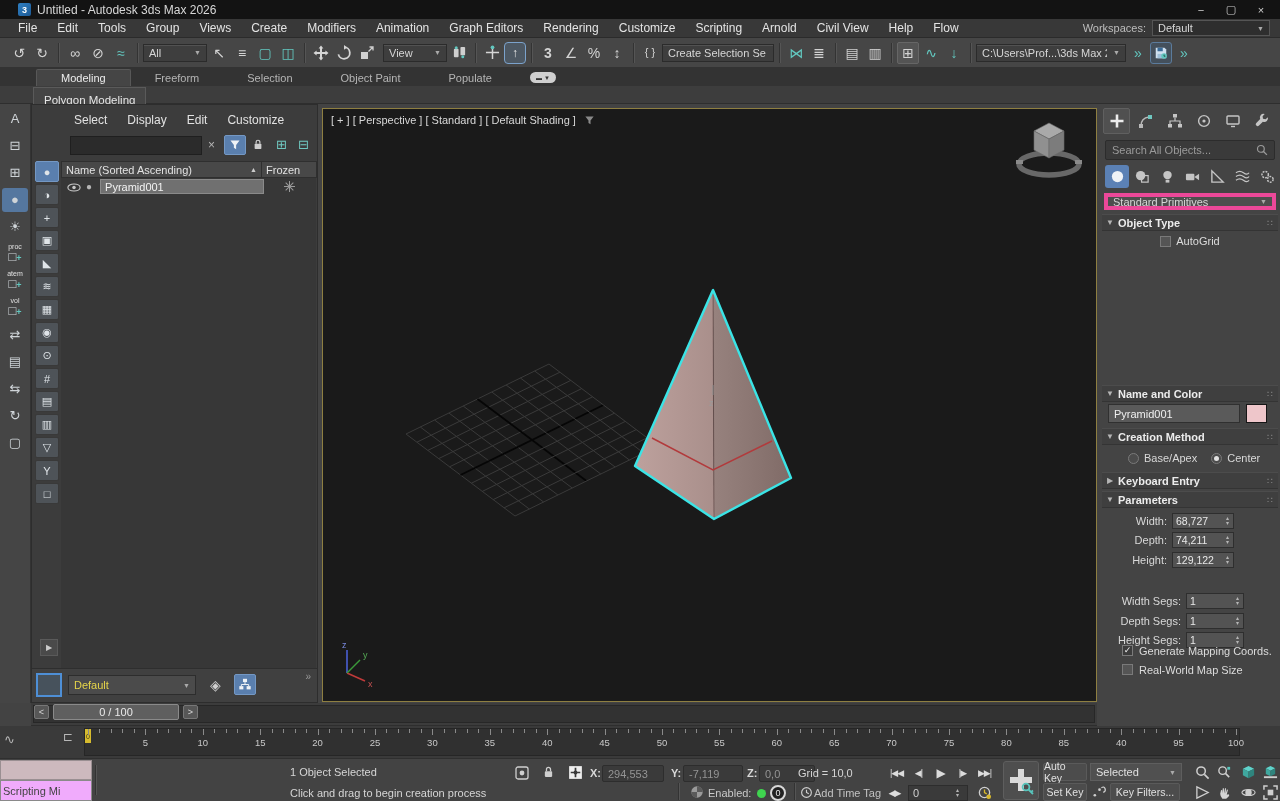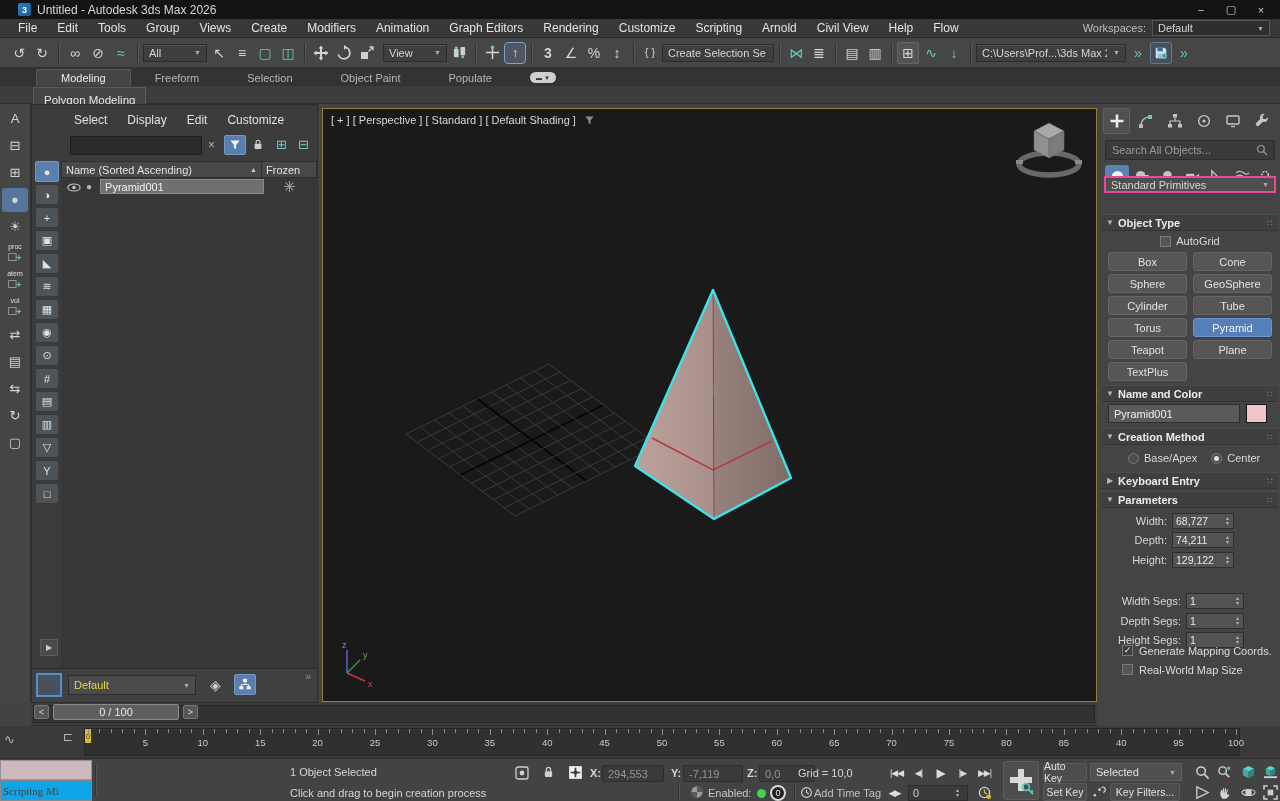--- a/index.html
+++ b/index.html
@@ -108,21 +108,21 @@
   
   #cmdpanel{left:1100px;top:104px;width:180px;height:622px;background:#444;}
   #cp-tabs{position:absolute;left:3px;top:4px;display:flex;gap:2px;}
   .cp-tab{width:27px;height:26px;display:flex;align-items:center;justify-content:center;}
   .cp-tab.active{background:#505050;border:1px solid #606060;border-radius:2px;}
   #cp-search{position:absolute;left:5px;top:36px;width:170px;height:20px;background:#3a3a3a;border:1px solid #2c2c2c;
     border-radius:2px;display:flex;align-items:center;padding:0 6px;color:#9a9a9a;font-size:11px;}
   #cp-cats{position:absolute;left:5px;top:61px;display:flex;gap:1px;}
   .cp-cat{width:24px;height:23px;display:flex;align-items:center;justify-content:center;border-radius:3px;}
   .cp-cat.active{background:#5b81b5;}
-  #cp-dropdown{position:absolute;left:4px;top:72px;width:172px;height:17px;background:#4e4e4e;border:2px solid #ec4899;}
+  #cp-dropdown{position:absolute;left:4px;top:89px;width:172px;height:17px;background:#4e4e4e;border:4px solid #ec4899;}
   .rollout-h{position:absolute;left:2px;width:176px;height:17px;background:#3f3f3f;border-top:1px solid #4c4c4c;
     border-bottom:1px solid #343434;display:flex;align-items:center;}
   .rollout-h .tri{width:16px;text-align:center;font-size:8px;color:#b5b5b5;}
   .rollout-h .ttl{font-size:11px;font-weight:bold;color:#ececec;}
   .rollout-h .grip{margin-left:auto;margin-right:5px;color:#8a8a8a;font-size:9px;}
   #autogrid-row{position:absolute;left:0;top:128px;width:180px;height:18px;display:flex;align-items:center;justify-content:center;gap:5px;}
   .cbox{width:11px;height:11px;background:#555;border:1px solid #7a7a7a;display:flex;align-items:center;justify-content:center;
     font-size:9px;line-height:9px;color:#efefef;}
   .cbox.checked{background:#3c3c3c;}
   .cblabel{font-size:11px;color:#dcdcdc;}
@@ -167,22 +167,22 @@
   #ruler{position:absolute;left:84px;top:2px;width:1156px;height:28px;background:#303030;border:1px solid #262626;}
   .tick{position:absolute;top:0;width:1px;height:4px;background:#8a8a8a;}
   .tick.major{height:6px;}
   .ticklabel{position:absolute;top:8px;transform:translateX(-50%);color:#c9c9c9;font-size:9.5px;}
   #frame-marker{position:absolute;left:0;top:0;width:6px;height:14px;background:#d6bb2e;color:#403812;
     font-size:7px;display:flex;align-items:center;justify-content:center;}
 
   
   #statusbar{left:0;top:758px;width:1280px;height:43px;background:#434343;border-top:1px solid #2f2f2f;font-size:11px;color:#d6d6d6;}
   #listener-pink{position:absolute;left:0;top:1px;width:92px;height:20px;background:#cdb9be;border:1px solid #9a8f92;}
-  #listener-white{position:absolute;left:0;top:21px;width:92px;height:21px;background:#0ea5e9;border:1px solid #8a8a8a;
-    font-family:Liberation Serif, serif;font-size:11px;color:#444;display:flex;align-items:center;padding:0 2px;white-space:nowrap;overflow:hidden;}
+  #listener-white{position:absolute;left:0;top:21px;width:92px;height:21px;background:#f0abfc;border:1px solid #8a8a8a;
+    font-family:Liberation Sans, sans-serif;font-size:11px;color:#444;display:flex;align-items:center;padding:0 2px;white-space:nowrap;overflow:hidden;}
   #sel-text{position:absolute;left:290px;top:7px;}
   #prompt-text{position:absolute;left:290px;top:28px;}
   .sb-ico{position:absolute;color:#cfcfcf;}
   .coord-label{position:absolute;top:8px;font-weight:bold;color:#d8d8d8;}
   .coord-field{position:absolute;top:6px;height:17px;background:#3a3a3a;border:1px solid #2d2d2d;border-radius:2px;
     color:#949494;font-size:11px;display:flex;align-items:center;padding:0 5px;}
   #grid-text{position:absolute;left:798px;top:8px;}
   #enabled-label{position:absolute;left:708px;top:28px;color:#c9c9c9;}
   #green-dot{position:absolute;left:757px;top:30px;width:9px;height:9px;border-radius:50%;background:#3fd44f;}
   #zero-badge{position:absolute;left:770px;top:26px;width:16px;height:16px;border-radius:50%;border:2px solid #d8d8d8;
@@ -655,33 +655,20 @@
 
     <div class="rollout-h" style="top:110px;">
       <span class="tri">▼</span>
       <span class="ttl">Object Type</span>
       <span class="grip">∷</span>
     </div>
     <div id="autogrid-row">
       <span class="cbox"></span>
       <span class="cblabel">AutoGrid</span>
     </div>
-    <div id="obj-grid">
-        <div class="obj-btn">Box</div>
-        <div class="obj-btn">Cone</div>
-        <div class="obj-btn">Sphere</div>
-        <div class="obj-btn">GeoSphere</div>
-        <div class="obj-btn">Cylinder</div>
-        <div class="obj-btn">Tube</div>
-        <div class="obj-btn">Torus</div>
-        <div class="obj-btn active">Pyramid</div>
-        <div class="obj-btn">Teapot</div>
-        <div class="obj-btn">Plane</div>
-        <div class="obj-btn">TextPlus</div>
-      </div>
 
     <div class="rollout-h" style="top:281px;">
       <span class="tri">▼</span>
       <span class="ttl">Name and Color</span>
       <span class="grip">∷</span>
     </div>
     <div id="name-row">
       <div id="name-field">
         <span>Pyramid001</span>
       </div>

